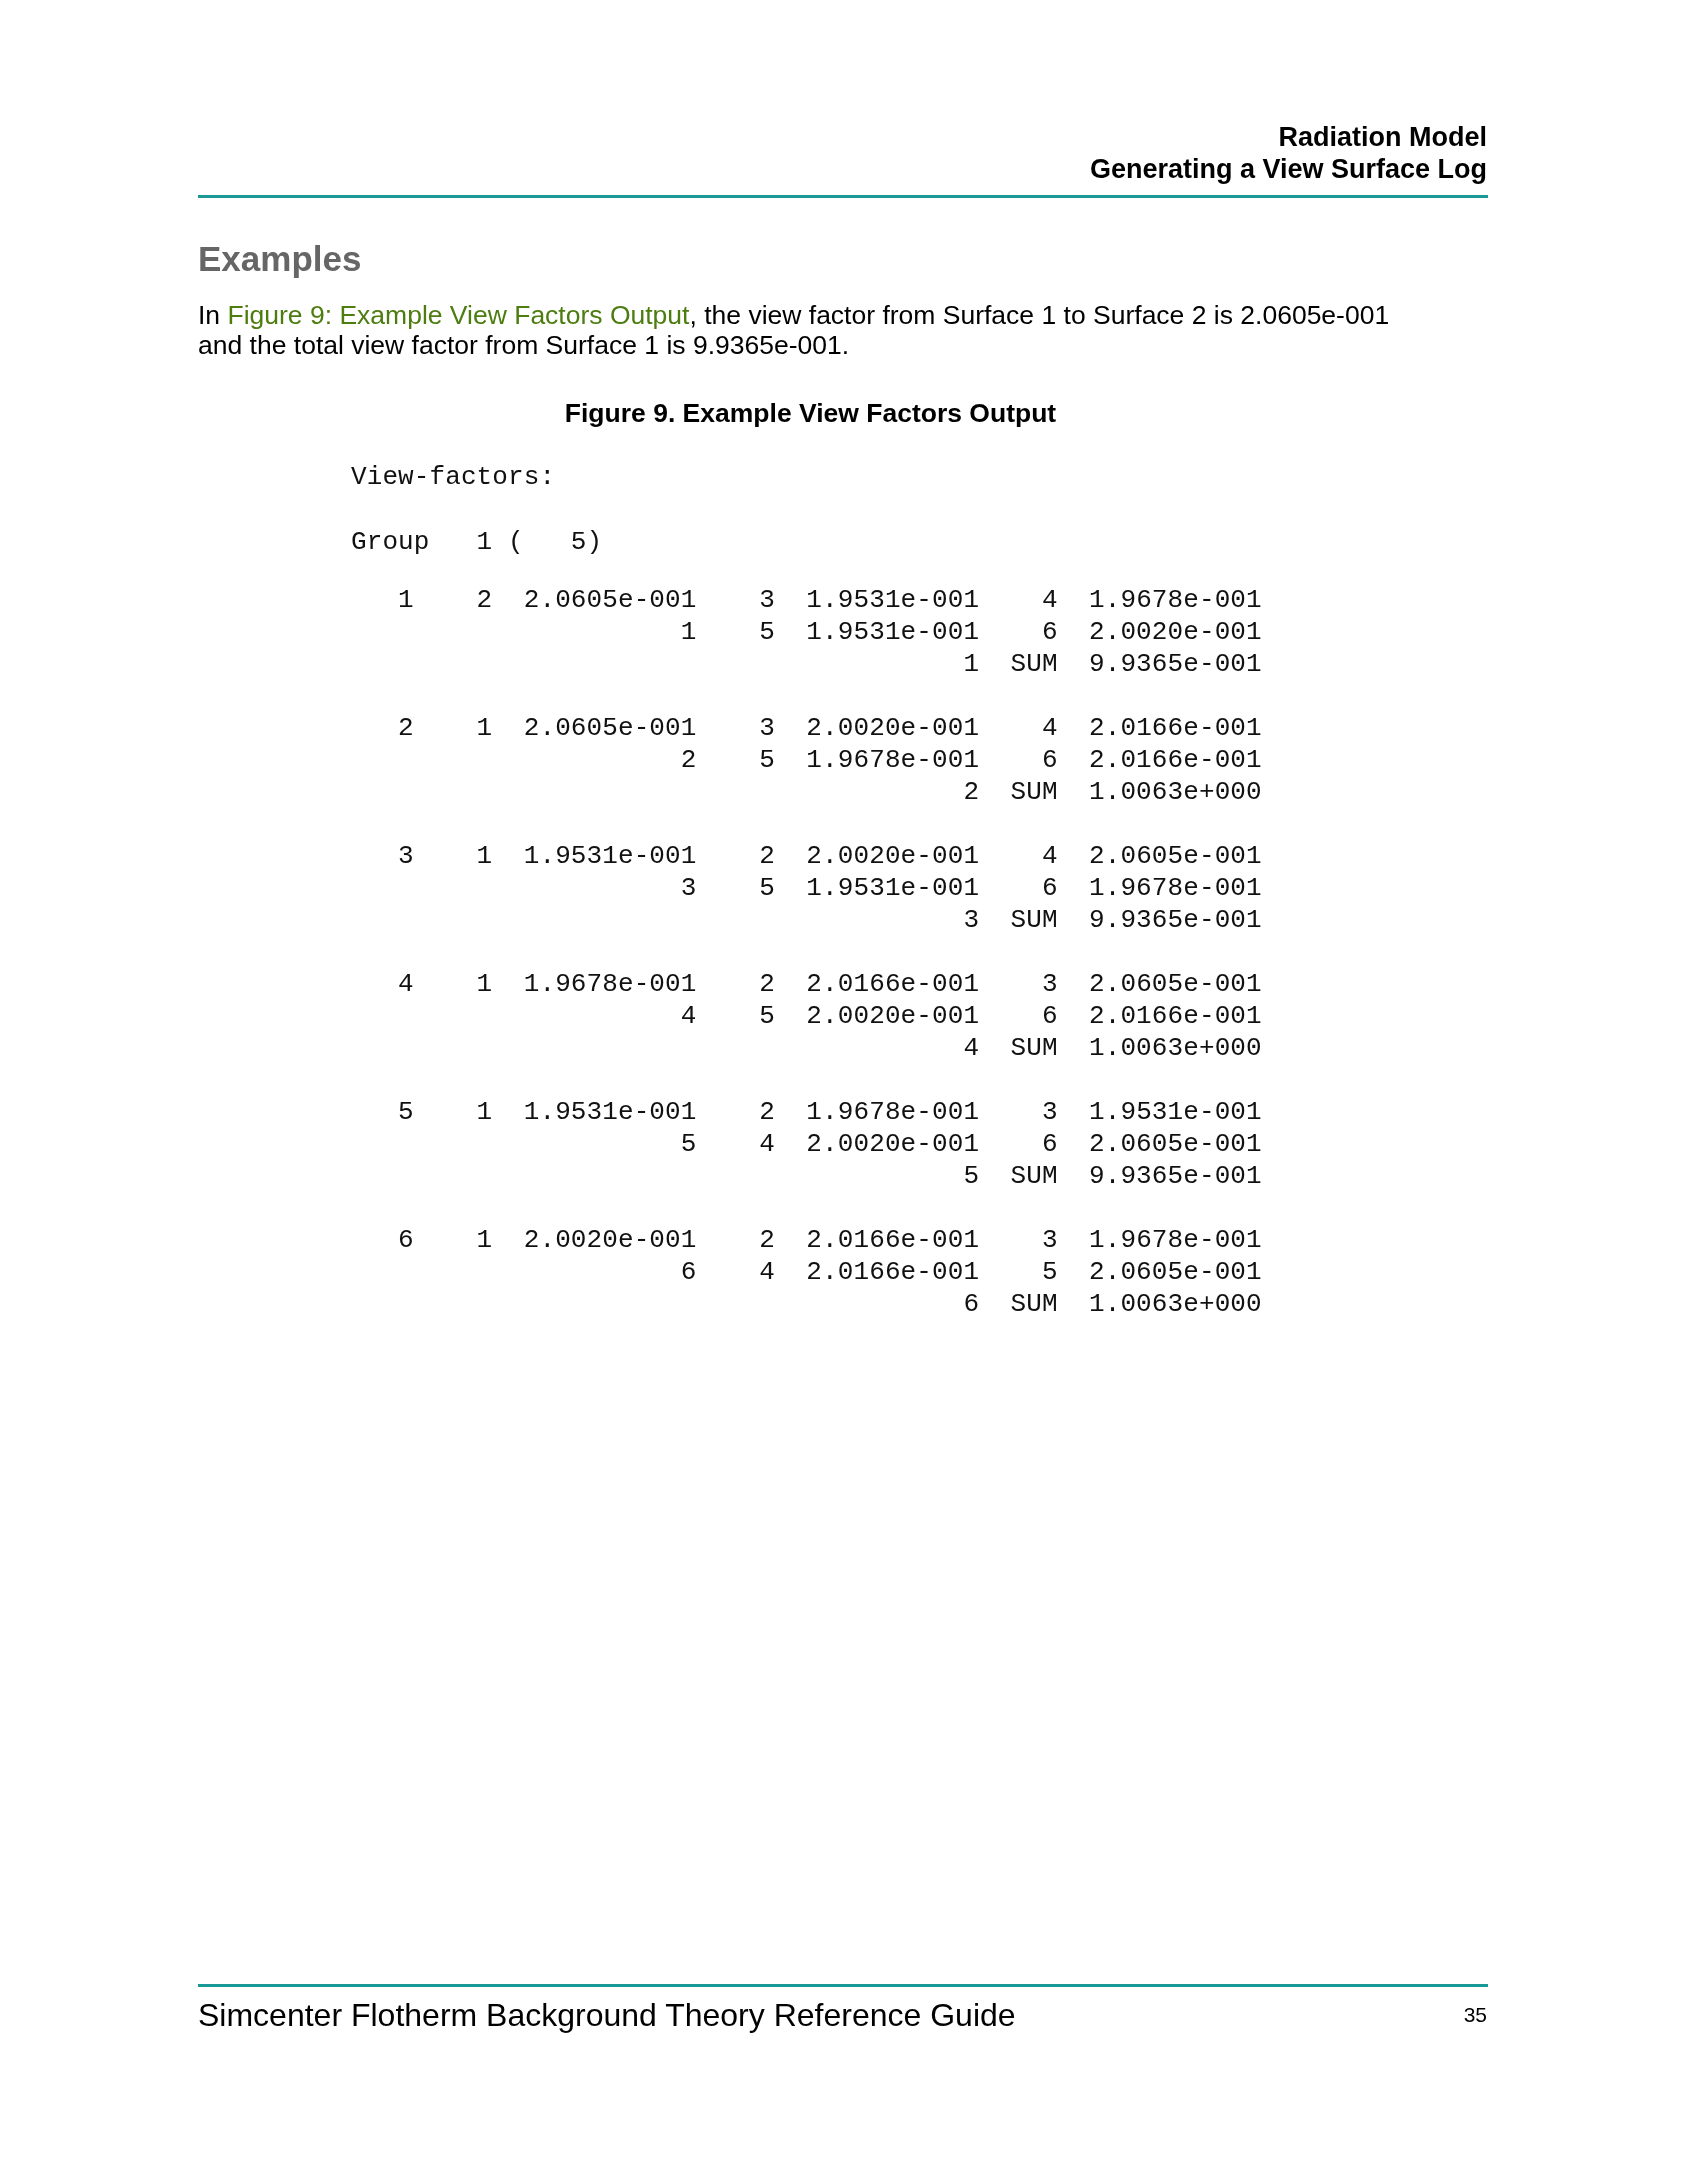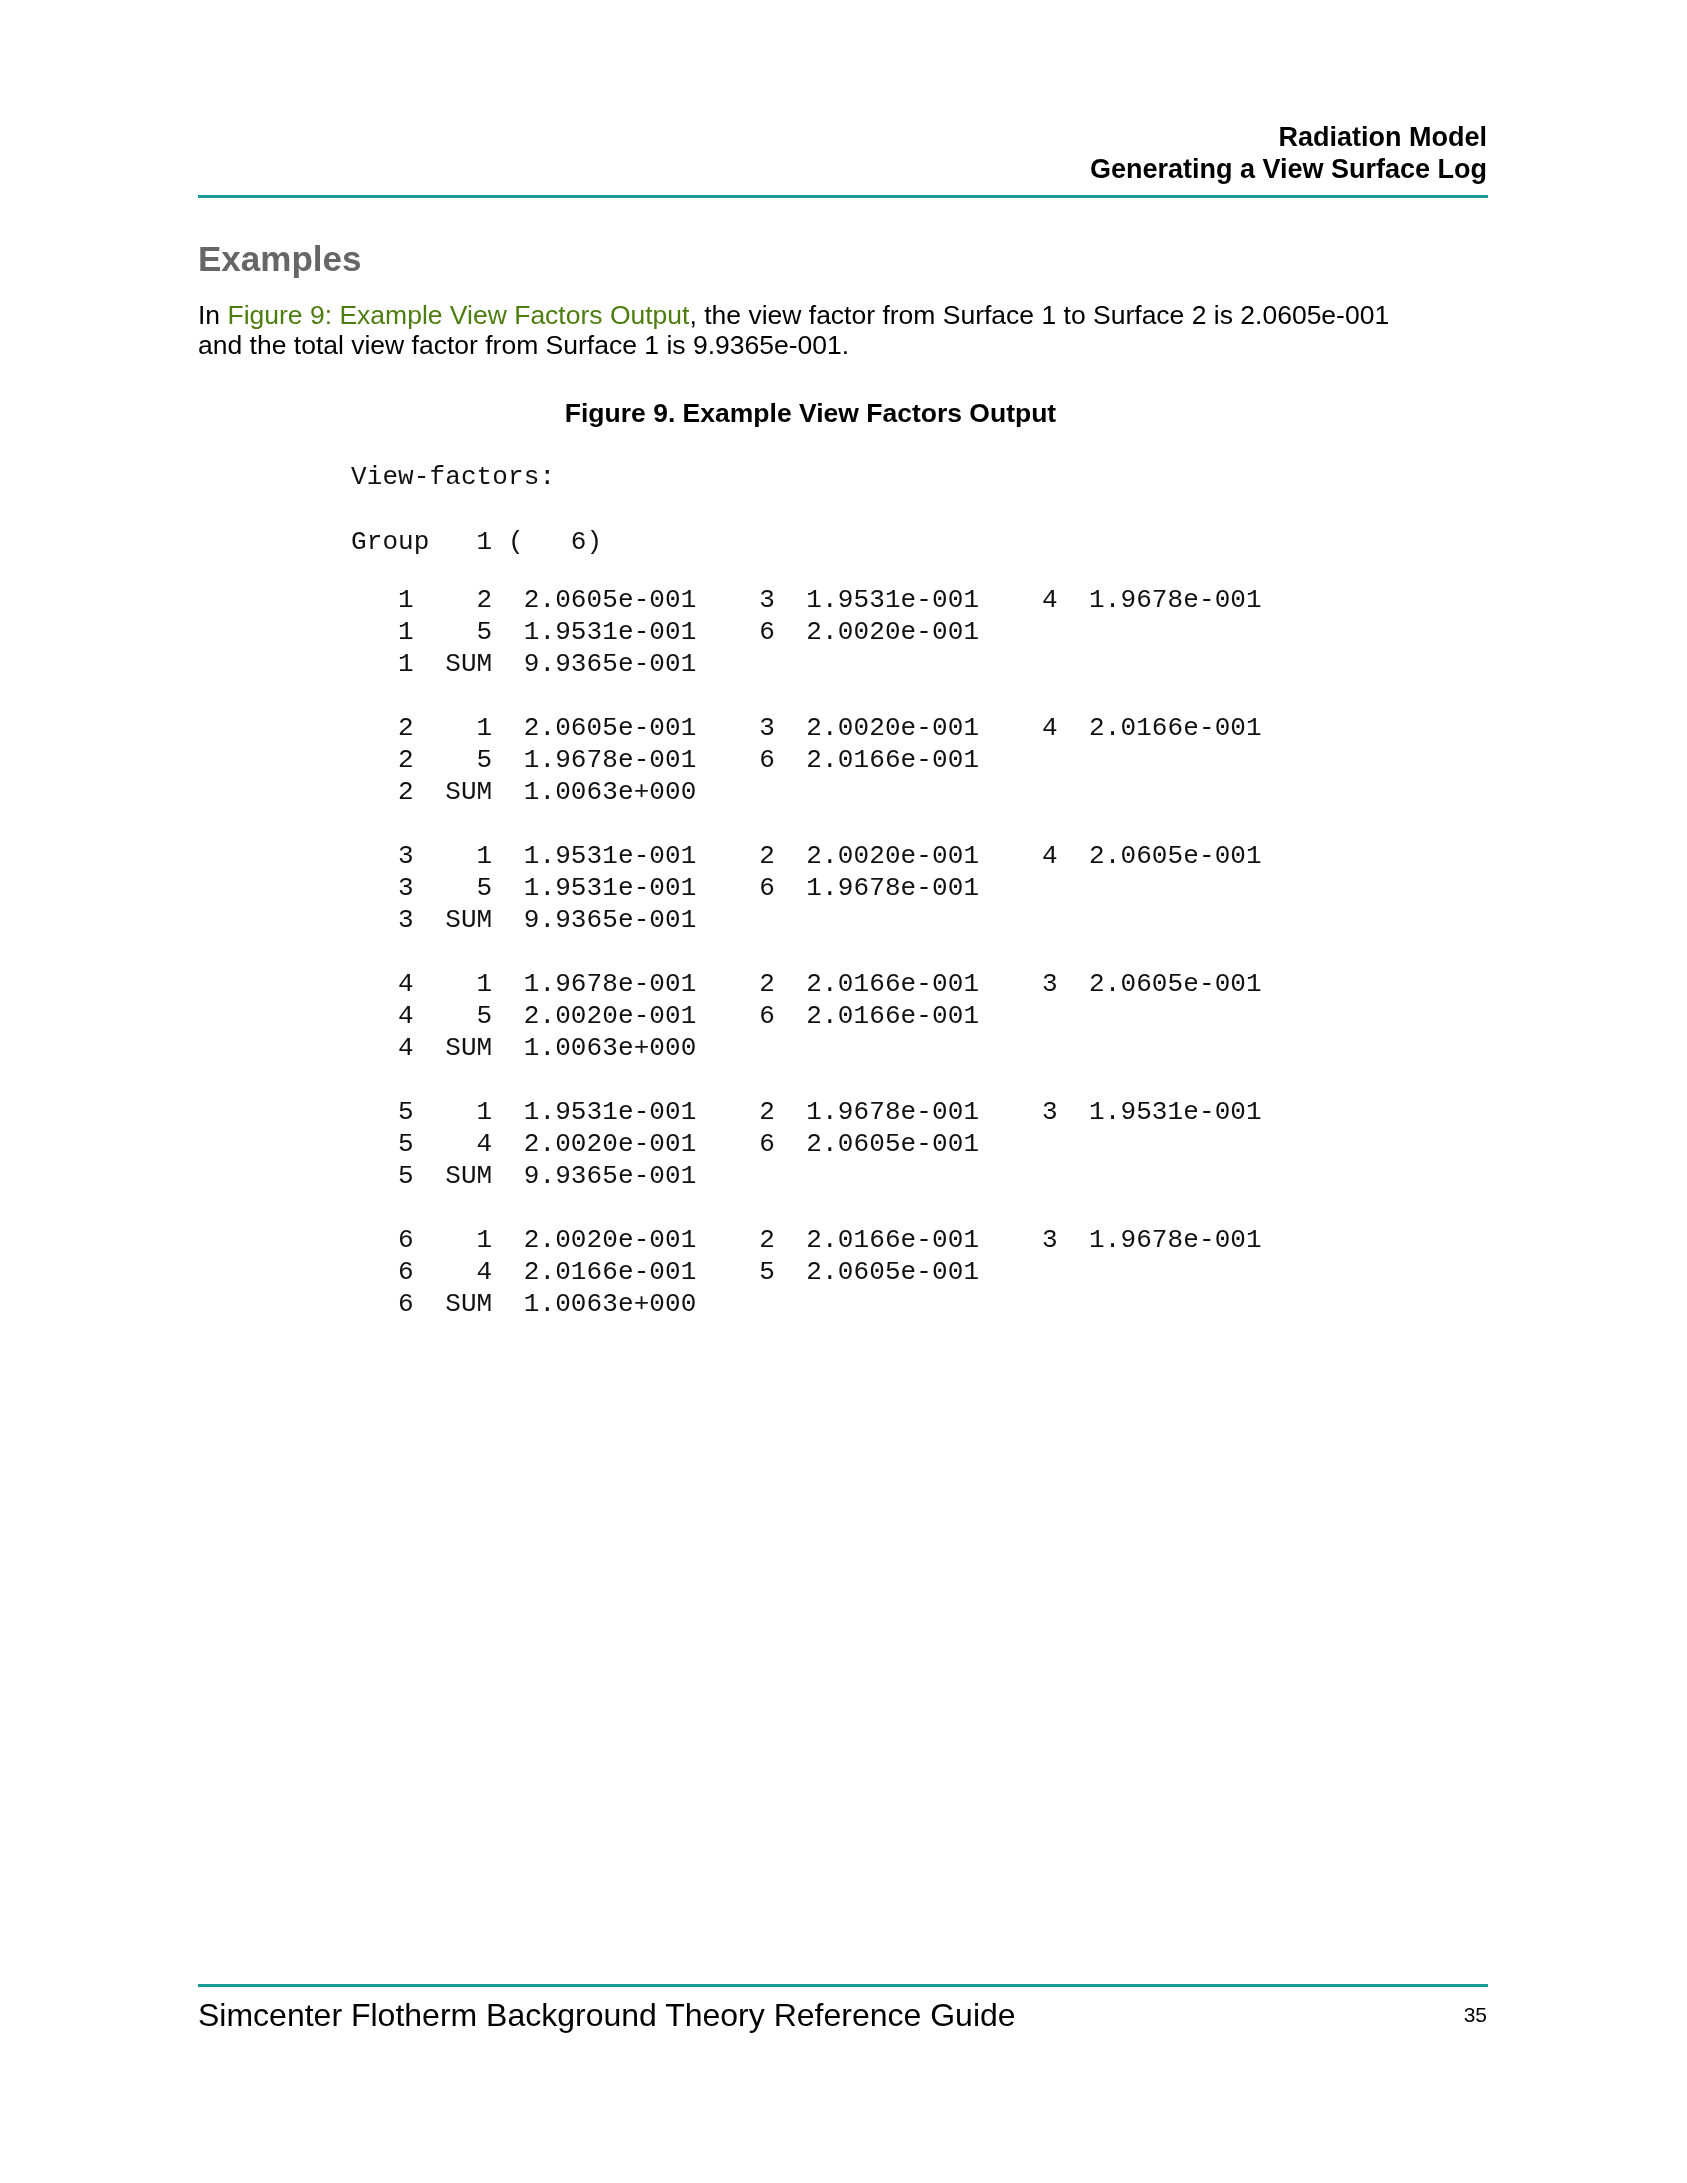--- a/index.html
+++ b/index.html
@@ -73,21 +73,21 @@
       font-family: "Liberation Mono", monospace;
       font-size: 26px;
       line-height: 32px;
       white-space: pre;
       color: #111111;
       letter-spacing: 0.1px;
     }
     .mono-title { top: 461px; }
     .mono-group { top: 526px; }
     .mono-block { top: 584px; }
-    .vf-group { margin-bottom: 32px; }
+    .vf-group { margin-bottom: 32px; text-align: right; }
     .vf-row { height: 32px; }
 
     .footer-text {
       position: absolute;
       left: 198px;
       top: 1999px;
       font-size: 32px;
       line-height: 32px;
       white-space: nowrap;
     }
@@ -112,19 +112,19 @@
 <div class="section-heading">Examples</div>
 
 <div class="body-para">
   <div><span>In </span><span class="xref">Figure 9: Example View Factors Output</span><span>, the view factor from Surface 1 to Surface 2 is 2.0605e-001</span></div>
   <div>and the total view factor from Surface 1 is 9.9365e-001.</div>
 </div>
 
 <div class="fig-caption">Figure 9. Example View Factors Output</div>
 
 <div class="mono mono-title">View-factors:</div>
-<div class="mono mono-group">Group   1 (   6)</div>
+<div class="mono mono-group">Group   1 (   5)</div>
 <div class="mono mono-block" id="vf-block"><div class="vf-group"><div class="vf-row">   1    2  2.0605e-001    3  1.9531e-001    4  1.9678e-001</div><div class="vf-row">   1    5  1.9531e-001    6  2.0020e-001</div><div class="vf-row">   1  SUM  9.9365e-001</div></div><div class="vf-group"><div class="vf-row">   2    1  2.0605e-001    3  2.0020e-001    4  2.0166e-001</div><div class="vf-row">   2    5  1.9678e-001    6  2.0166e-001</div><div class="vf-row">   2  SUM  1.0063e+000</div></div><div class="vf-group"><div class="vf-row">   3    1  1.9531e-001    2  2.0020e-001    4  2.0605e-001</div><div class="vf-row">   3    5  1.9531e-001    6  1.9678e-001</div><div class="vf-row">   3  SUM  9.9365e-001</div></div><div class="vf-group"><div class="vf-row">   4    1  1.9678e-001    2  2.0166e-001    3  2.0605e-001</div><div class="vf-row">   4    5  2.0020e-001    6  2.0166e-001</div><div class="vf-row">   4  SUM  1.0063e+000</div></div><div class="vf-group"><div class="vf-row">   5    1  1.9531e-001    2  1.9678e-001    3  1.9531e-001</div><div class="vf-row">   5    4  2.0020e-001    6  2.0605e-001</div><div class="vf-row">   5  SUM  9.9365e-001</div></div><div class="vf-group"><div class="vf-row">   6    1  2.0020e-001    2  2.0166e-001    3  1.9678e-001</div><div class="vf-row">   6    4  2.0166e-001    5  2.0605e-001</div><div class="vf-row">   6  SUM  1.0063e+000</div></div></div>
 
 <div class="rule bottom"></div>
 <div class="footer-text">Simcenter Flotherm Background Theory Reference Guide</div>
 <div class="page-number">35</div>
 
 
 </body></html>

